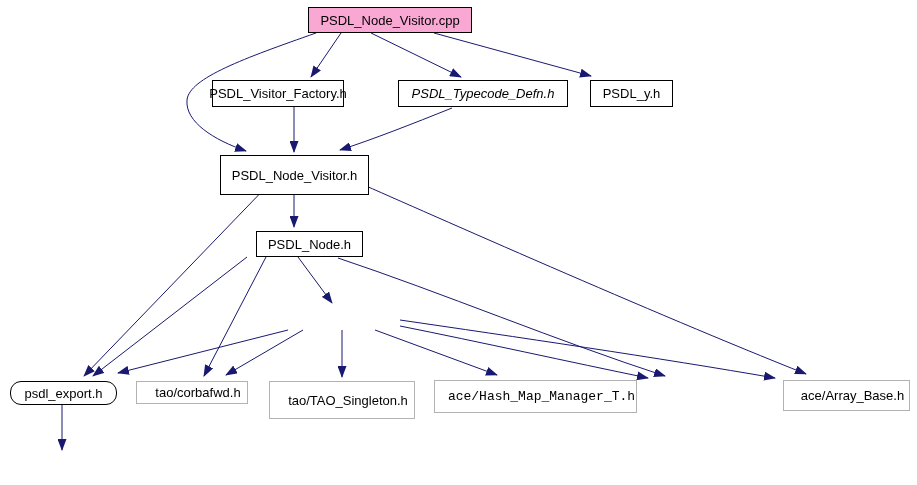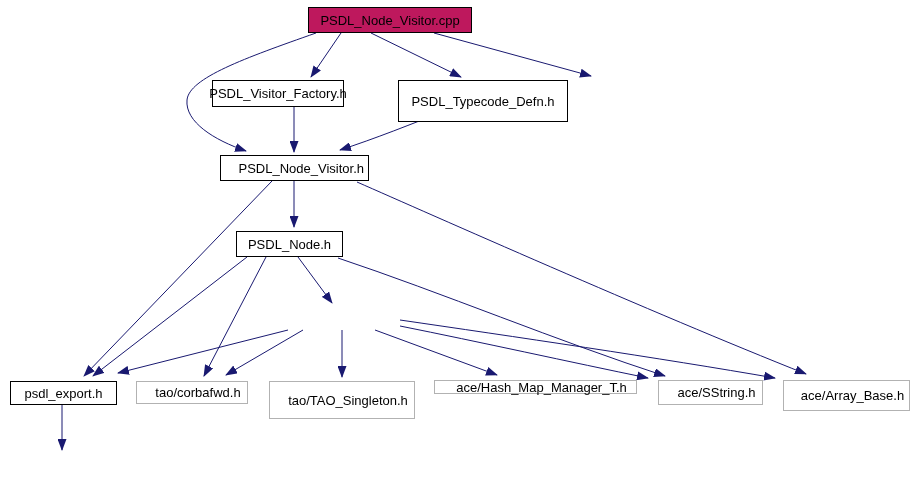--- a/index.html
+++ b/index.html
@@ -17,21 +17,21 @@
     position:absolute;
     box-sizing:border-box;
     border:1px solid #000000;
     background:#ffffff;
     display:flex;
     align-items:center;
     justify-content:center;
     white-space:nowrap;
     z-index:2;
   }
-  .node.focus{background:#be185d;}
+  .node.focus{background:#f9a8d4;}
   .node.external{border-color:#b2b2b2;padding-left:12px;}
   .node span{padding:0 4px;}
 </style>
 </head>
 <body>
 
 <div id="canvas">
 
   <svg id="edges" width="917" height="485" viewBox="0 0 917 485">
     <defs>
@@ -64,52 +64,52 @@
   </svg>
 
   <div class="node focus" style="left:308px;top:7px;width:164px;height:26px;">
     <span>PSDL_Node_Visitor.cpp</span>
   </div>
 
   <div class="node" style="left:212px;top:80px;width:132px;height:27px;">
     <span>PSDL_Visitor_Factory.h</span>
   </div>
 
-  <div class="node" style="left:398px;top:80px;width:170px;height:42px;">
+  <div class="node" style="left:398px;top:80px;width:170px;height:27px;font-style:italic;">
     <span>PSDL_Typecode_Defn.h</span>
   </div>
 
+  <div class="node" style="left:590px;top:80px;width:83px;height:27px;">
+    <span>PSDL_y.h</span>
+  </div>
 
-  <div class="node" style="left:220px;top:155px;width:149px;height:26px;justify-content:flex-end;">
+  <div class="node" style="left:220px;top:155px;width:149px;height:40px;">
     <span>PSDL_Node_Visitor.h</span>
   </div>
 
-  <div class="node" style="left:236px;top:231px;width:107px;height:26px;">
+  <div class="node" style="left:256px;top:231px;width:107px;height:26px;">
     <span>PSDL_Node.h</span>
   </div>
 
 
-  <div class="node" style="left:10px;top:381px;width:107px;height:24px;">
+  <div class="node" style="left:10px;top:381px;width:107px;height:24px;border-radius:11px;">
     <span>psdl_export.h</span>
   </div>
 
   <div class="node external" style="left:136px;top:381px;width:112px;height:23px;">
     <span>tao/corbafwd.h</span>
   </div>
 
   <div class="node external" style="left:269px;top:381px;width:146px;height:38px;">
     <span>tao/TAO_Singleton.h</span>
   </div>
 
-  <div class="node external" style="left:434px;top:380px;width:203px;height:14px;">
+  <div class="node external" style="left:434px;top:380px;width:203px;height:33px;font-family:Liberation Mono, monospace;">
     <span>ace/Hash_Map_Manager_T.h</span>
   </div>
 
-  <div class="node external" style="left:658px;top:380px;width:105px;height:25px;">
-    <span>ace/SString.h</span>
-  </div>
 
   <div class="node external" style="left:783px;top:380px;width:127px;height:31px;">
     <span>ace/Array_Base.h</span>
   </div>
 
 
 </div>
 
 </body></html>

